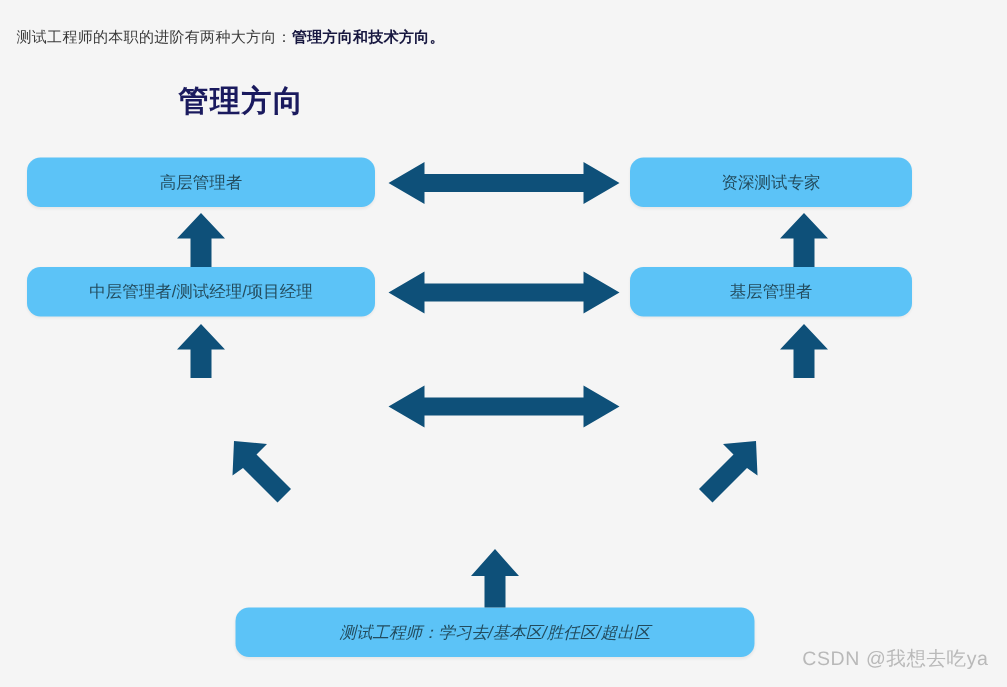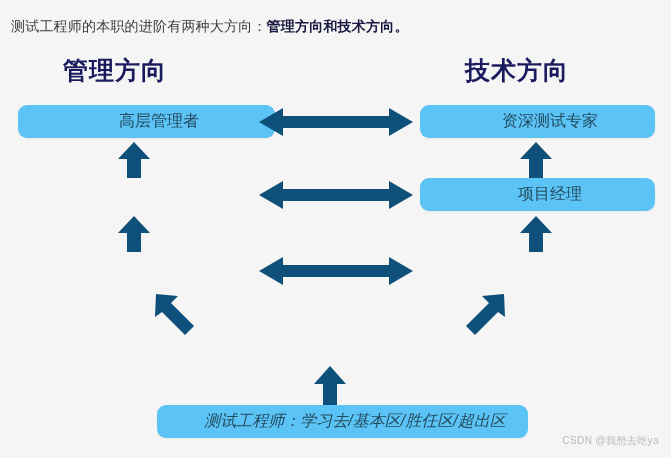--- a/index.html
+++ b/index.html
@@ -19,61 +19,60 @@
     position: relative;
     width: 671px;
     height: 458px;
   }
 
   
   .intro {
     position: absolute;
     left: 11px;
     top: 18px;
-    font-size: 14px;
+    font-size: 10px;
     color: #3a3a3a;
     white-space: nowrap;
     letter-spacing: 0.2px;
   }
   .intro .strong {
     font-weight: bold;
     color: #181840;
   }
 
   
   .col-title {
     position: absolute;
     top: 54px;
-    font-size: 25px;
+    font-size: 20px;
     font-weight: bold;
     color: #1a1a5e;
     white-space: nowrap;
-    text-align: left;
+    text-align: right;
     letter-spacing: 1px;
   }
   #title-left  { left: 63px;  width: 140px; }
   #title-right { left: 465px; width: 140px; }
 
   
   .box {
     position: absolute;
     background: #5cc3f7;
     border-radius: 9px;
     color: #234c5e;
-    font-size: 16px;
+    font-size: 11px;
     display: flex;
     align-items: center;
     justify-content: center;
     white-space: nowrap;
     box-shadow: 0 1px 2px rgba(0,0,0,0.06);
-    padding-left: 25px;
   }
 
   .box.left  { left: 18px;  width: 232px; height: 33px; }
-  .box.right { left: 420px; width: 210px; height: 33px; }
+  .box.right { left: 420px; width: 188px; height: 33px; }
   .box.wide  { left: 157px; width: 346px; height: 33px; }
 
   .row1 { top: 105px; }
   .row2 { top: 178px; }
   .row3 { top: 254px; }
   .row4 { top: 330px; }
   .row5 { top: 405px; font-style: italic; }
 
   
   .arrow-up {
@@ -98,42 +97,42 @@
     width: 46px;
     height: 46px;
   }
   .arrow-diag svg { display: block; }
 
   
   .watermark {
     position: absolute;
     right: 12px;
     bottom: 10px;
-    font-size: 10px;
+    font-size: 13px;
     color: #b9b9b9;
     white-space: nowrap;
     letter-spacing: 0.4px;
   }
 </style>
 </head>
 <body>
 
 <div id="canvas">
 
   <div class="intro">
     <span>测试工程师的本职的进阶有两种大方向：</span><span class="strong">管理方向和技术方向。</span>
   </div>
 
   <div class="col-title" id="title-left">管理方向</div>
-  <div class="col-title" id="title-right">技术方向</div>
 
   <div class="box left row1">高层管理者</div>
+  <div class="box left row2">中层管理者/测试经理/项目经理</div>
 
   <div class="box right row1">资深测试专家</div>
-  <div class="box right row2">项目经理</div>
+  <div class="box right row2">基层管理者</div>
 
   <div class="box wide row5">测试工程师：学习去/基本区/胜任区/超出区</div>
 
   <div class="arrow-up" style="left:114px; top:140px;">
     <svg width="40" height="40" viewBox="0 0 40 40">
       <polygon points="20,2 36,19 27,19 27,38 13,38 13,19 4,19" fill="#0e5079"></polygon>
     </svg>
   </div>
   <div class="arrow-up" style="left:114px; top:214px;">
     <svg width="40" height="40" viewBox="0 0 40 40">

